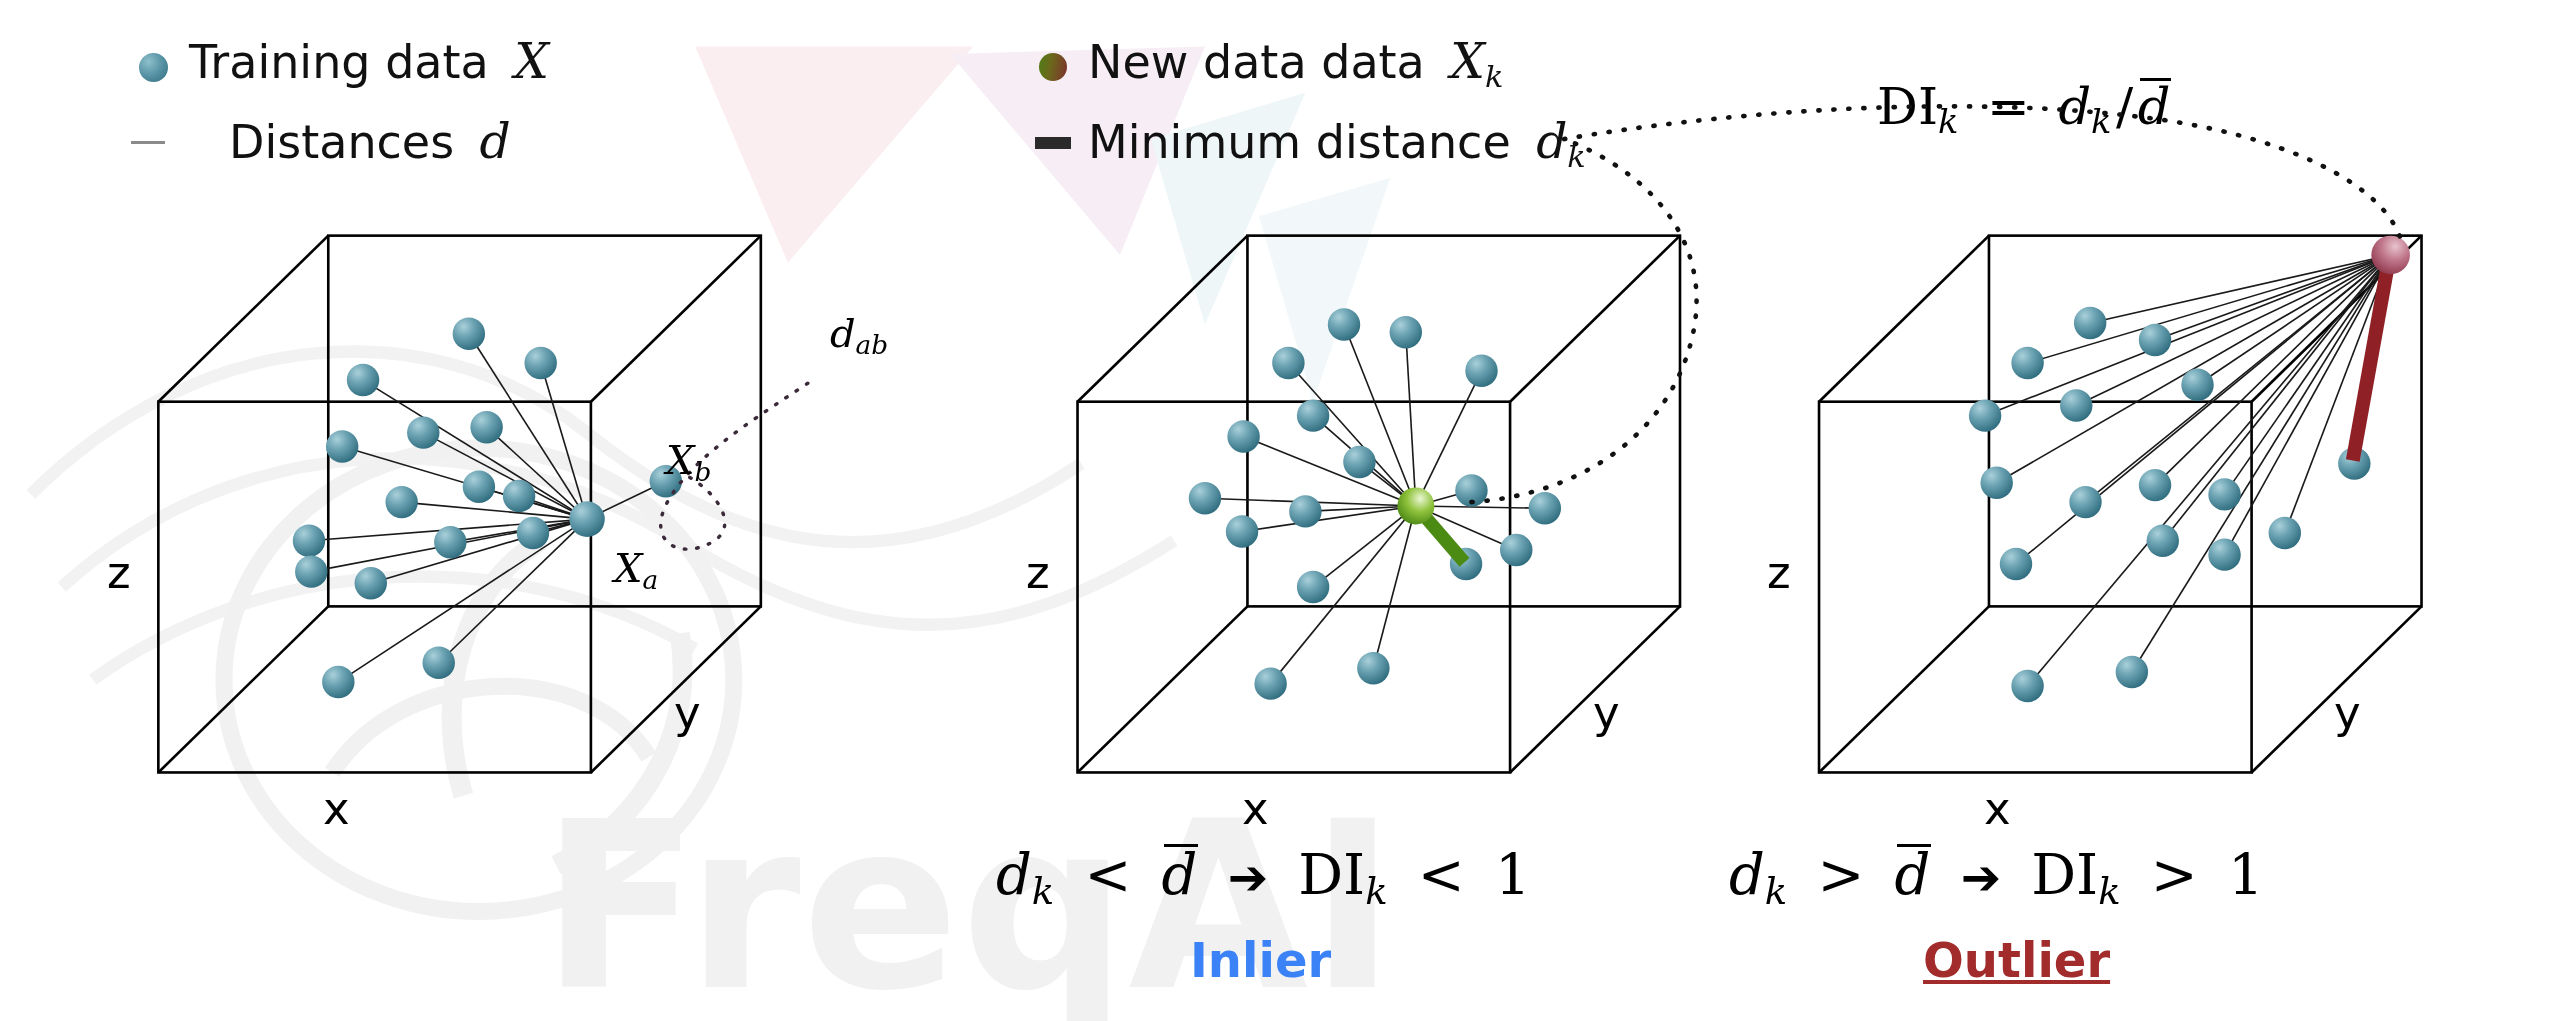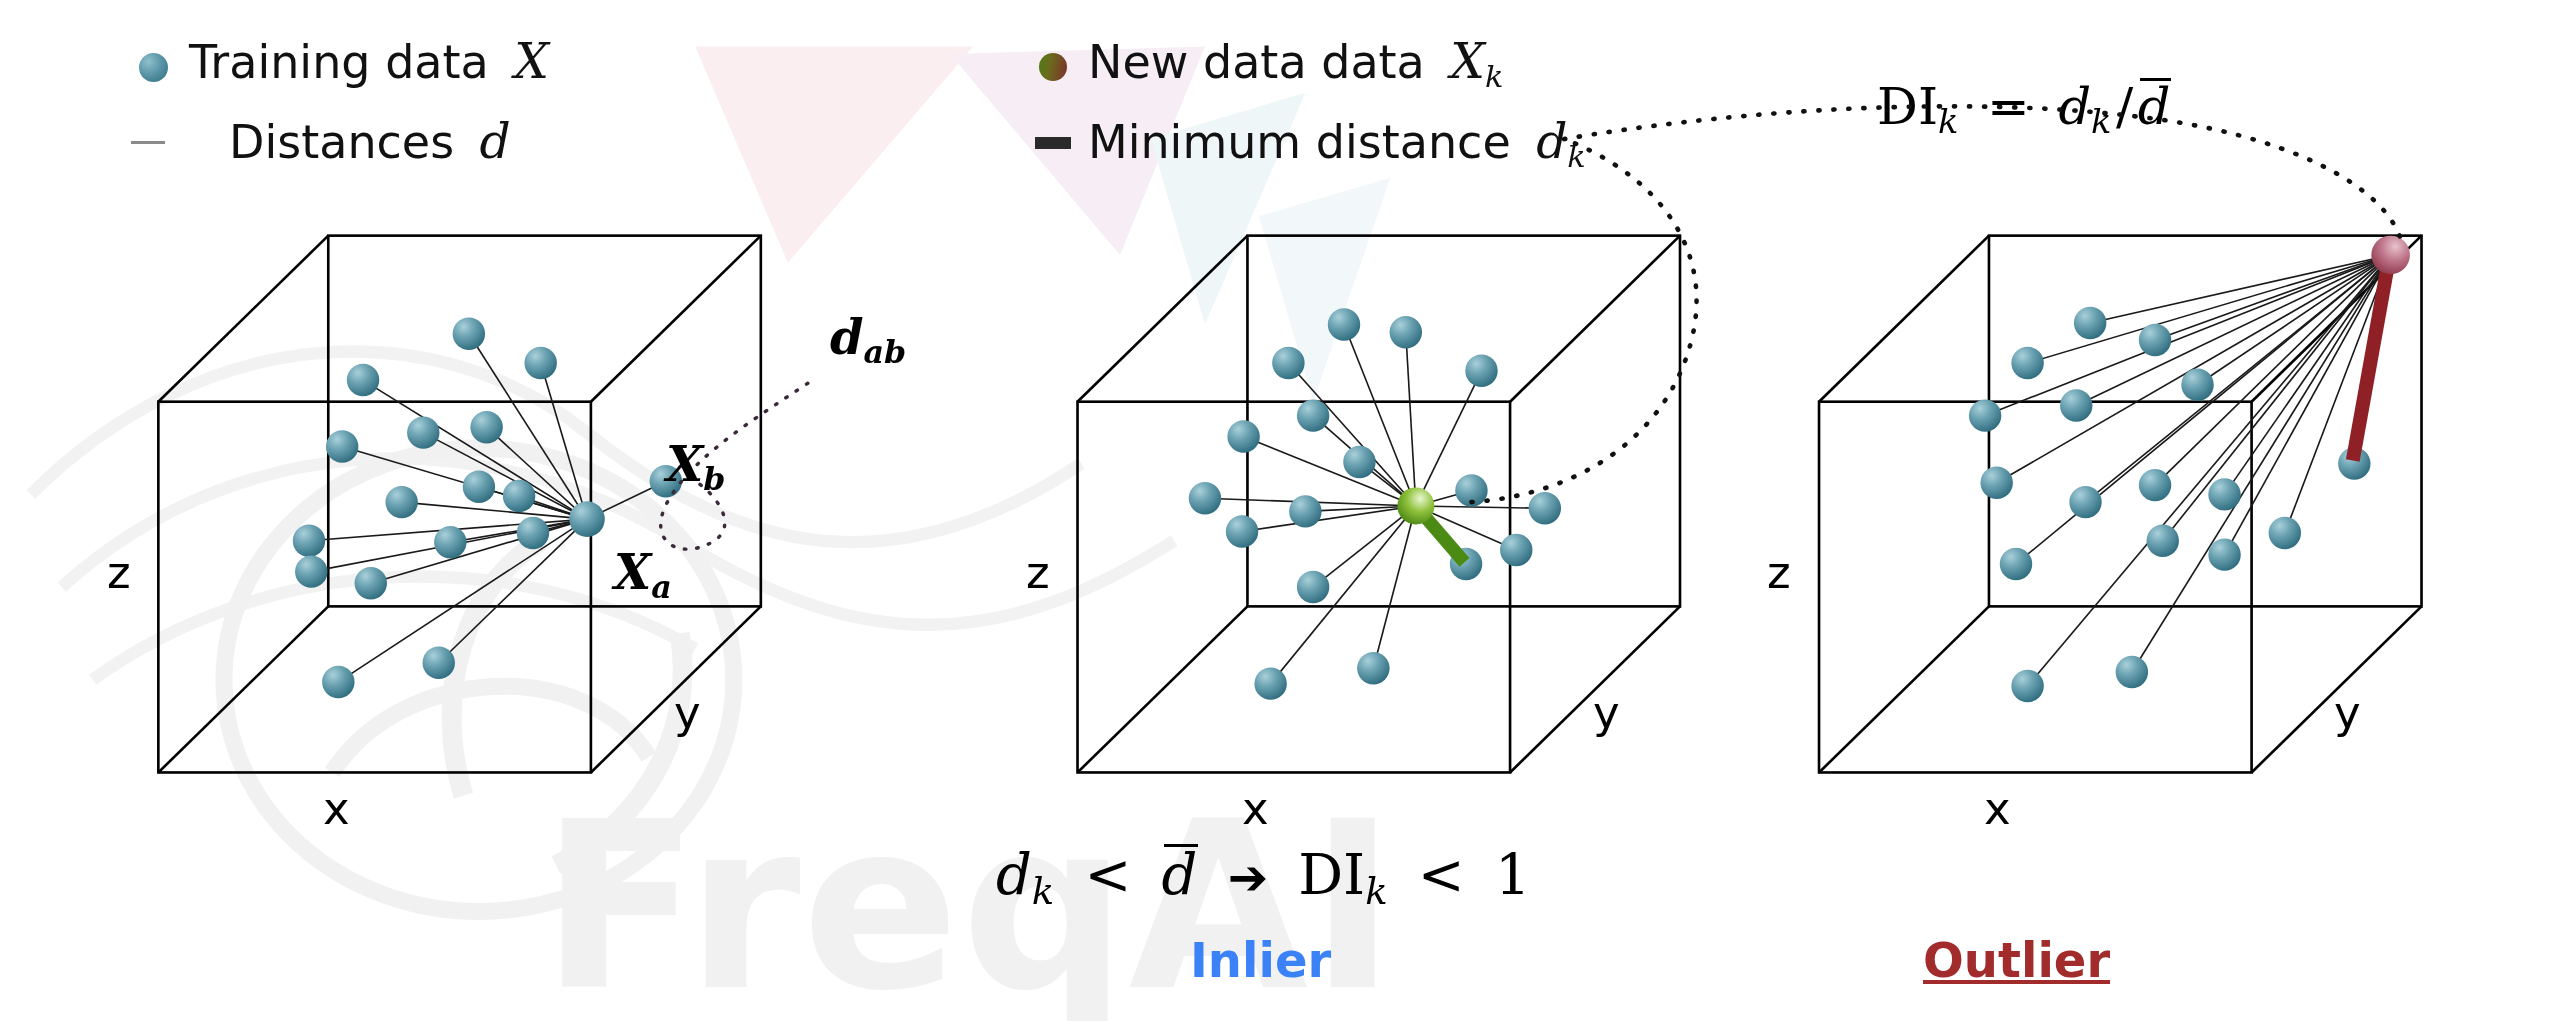--- a/index.html
+++ b/index.html
@@ -63,23 +63,22 @@
     color: #000000;
   }
   .di-formula {
     font-family: "DejaVu Serif", serif;
     font-size: 51px;
     color: #000000;
   }
   .pointlabel {
     font-family: "DejaVu Serif", serif;
     font-style: italic;
-    font-size: 48px;
+    font-size: 40px;
     color: #000000;
-    font-weight: bold;
   }
   .verdict {
     font-family: "DejaVu Sans", sans-serif;
     font-weight: bold;
     font-size: 48px;
   }
   .dbar {
     position: relative;
     display: inline-block;
   }
@@ -392,18 +391,27 @@
   <div class="txt formula" style="left:996px; top:847px;">
     <span class="mathserif">d</span><span class="sub">k</span>
     <span class="mathup" style="padding:0 12.4px;">&lt;</span>
     <span class="mathserif dbar">d</span>
     <span class="mathup" style="padding:0 12.4px; font-size:0.86em;">➔</span>
     <span class="mathup">DI</span><span class="sub">k</span>
     <span class="mathup" style="padding:0 12.4px;">&lt;</span>
     <span class="mathup">1</span>
   </div>
 
+  <div class="txt formula" style="left:1729px; top:847px;">
+    <span class="mathserif">d</span><span class="sub">k</span>
+    <span class="mathup" style="padding:0 12.4px;">&gt;</span>
+    <span class="mathserif dbar">d</span>
+    <span class="mathup" style="padding:0 12.4px; font-size:0.86em;">➔</span>
+    <span class="mathup">DI</span><span class="sub">k</span>
+    <span class="mathup" style="padding:0 12.4px;">&gt;</span>
+    <span class="mathup">1</span>
+  </div>
 
   <div class="txt verdict" style="left:1190px; top:936px; color:#3b82f6;">Inlier</div>
   <div class="txt verdict" style="left:1923px; top:936px; color:#a22b2b;text-decoration:underline;">Outlier</div>
 
 </div>
 
 
 </body></html>

